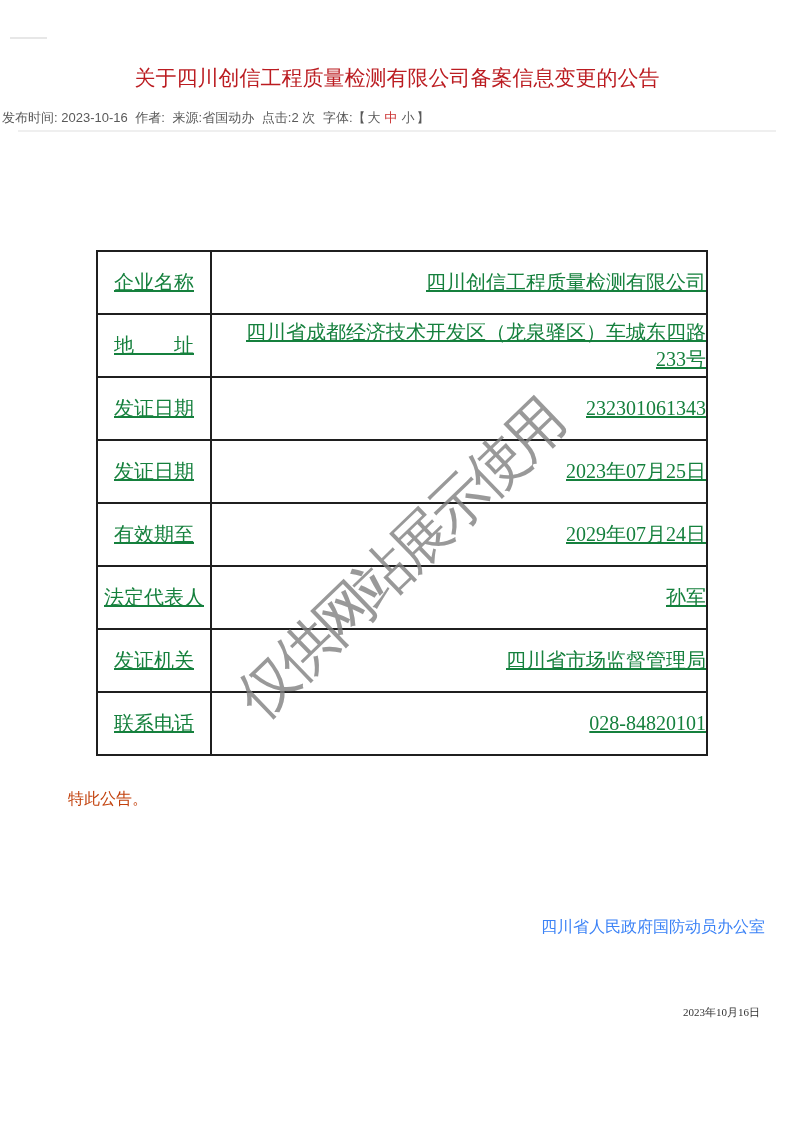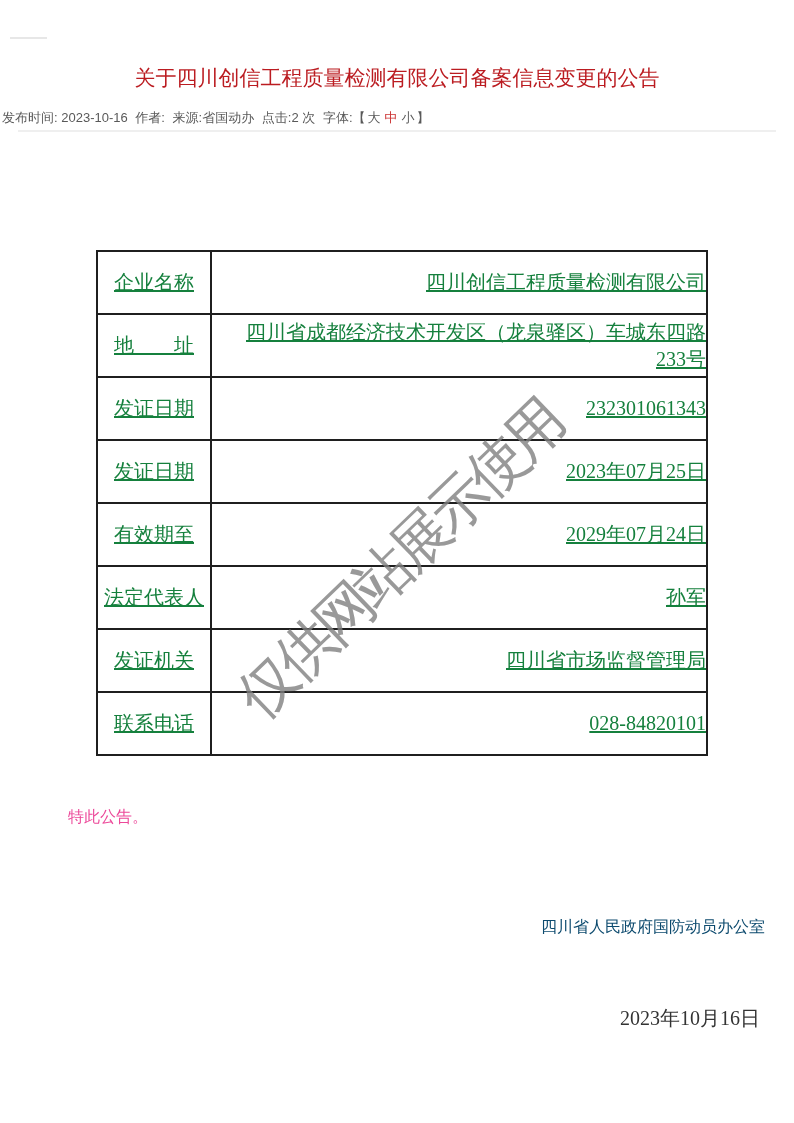--- a/index.html
+++ b/index.html
@@ -49,30 +49,30 @@
   }
   table.info td {
     border: 2px solid #1f1f1f;
     height: 63px; font-size: 20px; color: #15803d;
     background: transparent;
     text-decoration: underline;
   }
   td.lbl { width: 114px; text-align: center; }
   td.val { padding-left: 18px; text-align: right; }
   .closing {
-    position: absolute; left: 68px; top: 807px;
-    font-size: 16px; color: #ec4899;
+    position: absolute; left: 68px; top: 789px;
+    font-size: 16px; color: #c2410c;
   }
   .signature {
     position: absolute; right: 29px; top: 917px;
-    font-size: 16px; color: #0c4a6e; text-align: center;
+    font-size: 16px; color: #3b82f6; text-align: center;
   }
   .doc-date {
     position: absolute; right: 34px; top: 1005px;
-    font-size: 20px; color: #333333; text-align: left;
+    font-size: 11px; color: #333333; text-align: left;
   }
   .watermark {
     position: absolute; left: 248px; top: 668px;
     font-size: 58px; letter-spacing: -5px;
     color: rgba(128,128,128,0.80);
     white-space: nowrap;
     transform: rotate(-44deg);
     transform-origin: 0 50%;
     pointer-events: none;
     font-family: "Liberation Serif", serif;

